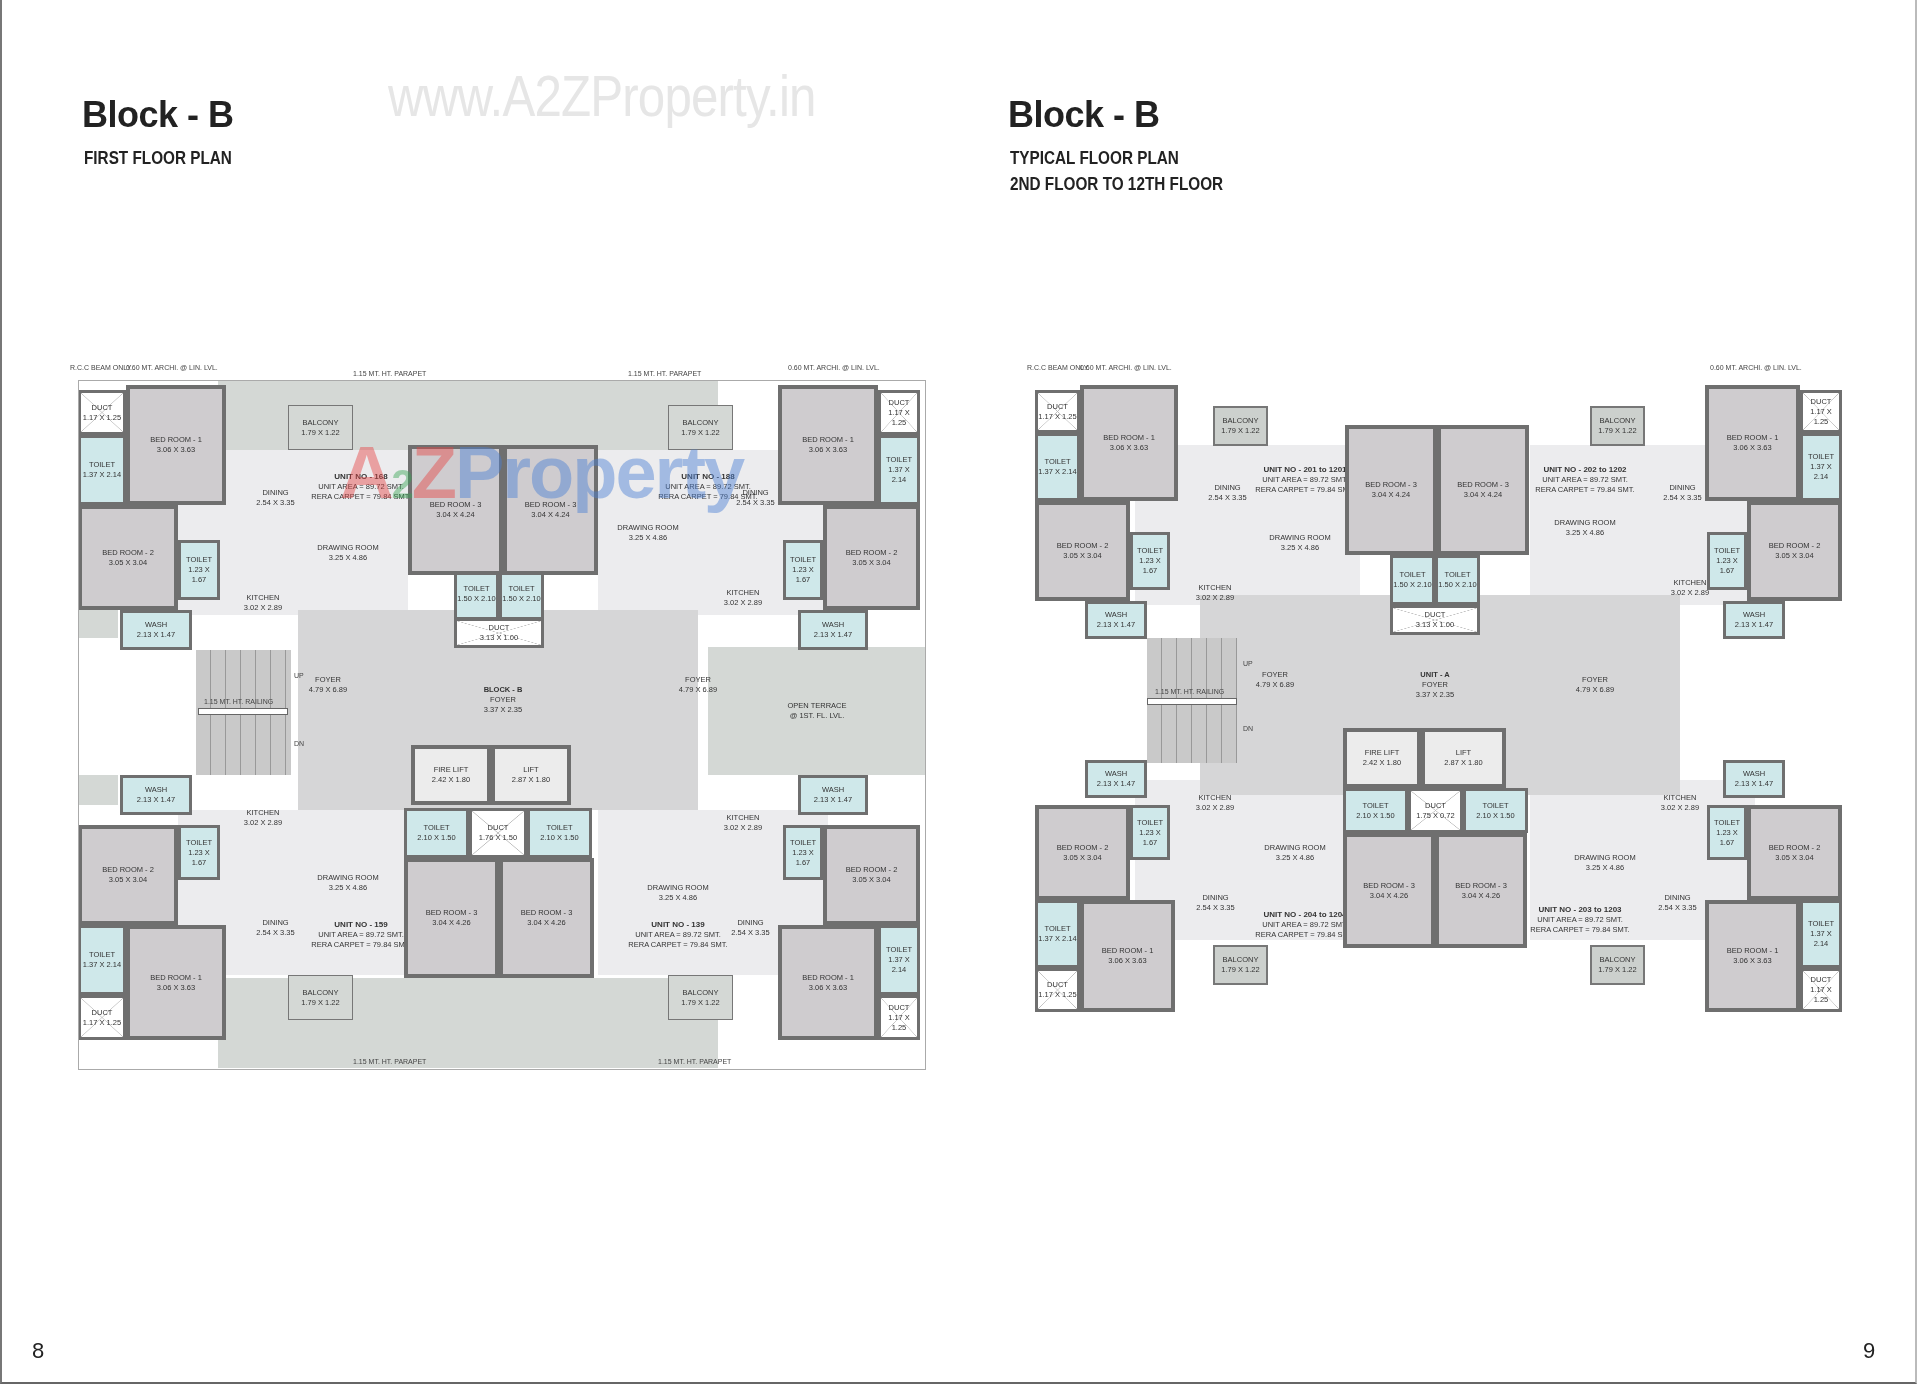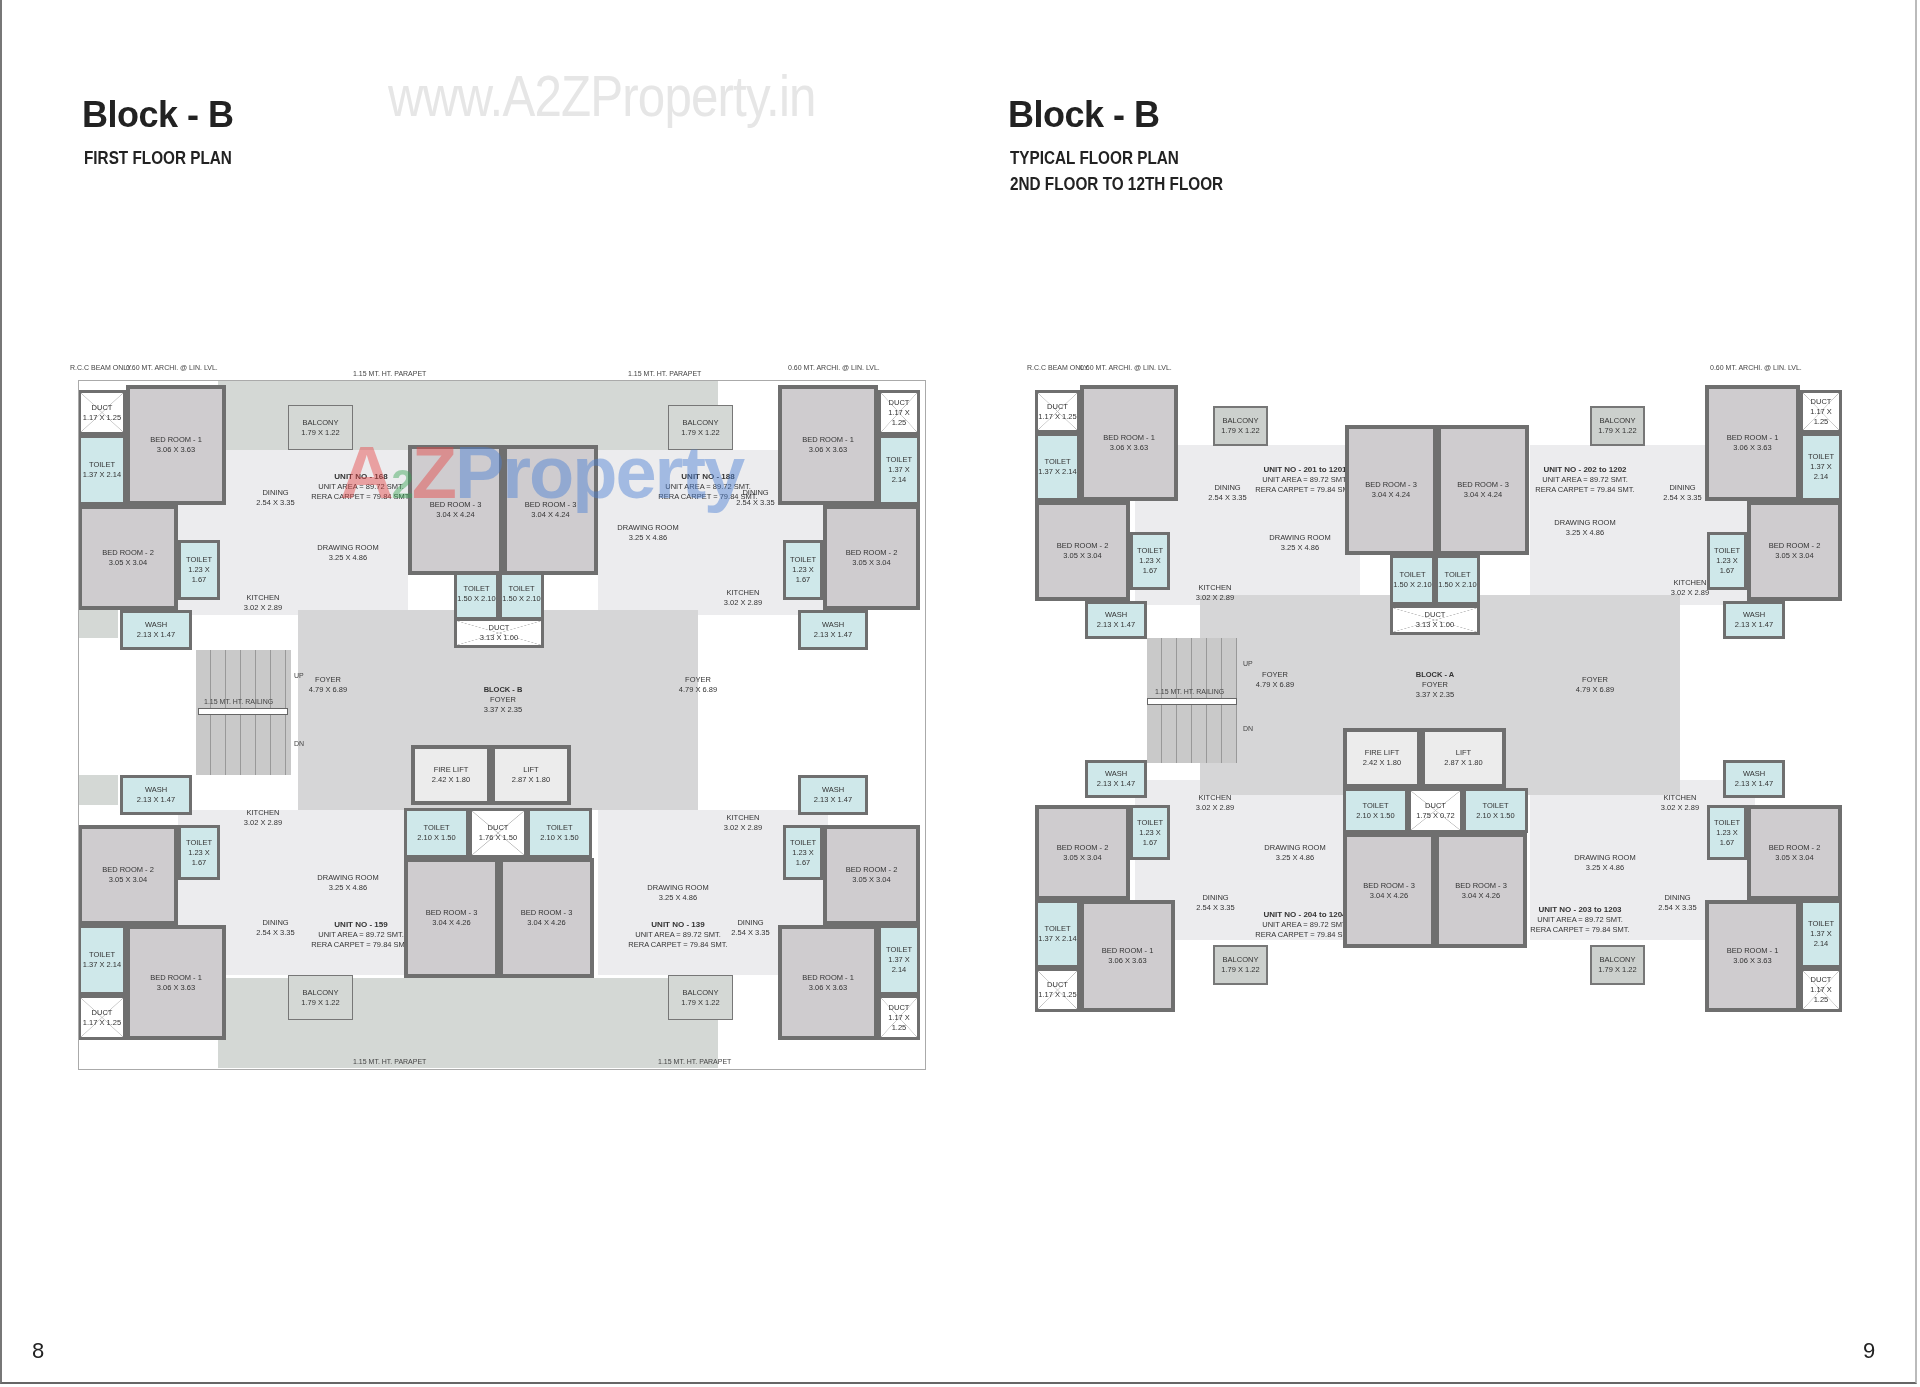--- a/index.html
+++ b/index.html
@@ -35,20 +35,24 @@
 <div class="watermark-url">www.A2ZProperty.in</div>
 
 <div class="block-title" style="left:82px;top:94px;">Block - B</div>
 <div class="sub-title" style="left:84px;top:145px;">FIRST FLOOR PLAN</div>
 <div class="page-num" style="left:32px;">8</div>
 
 <div class="plan" style="left:78px;top:380px;width:848px;height:690px;">
 
   <div class="room ter" style="left:140px;top:0;width:500px;height:75px;"></div>
   <div class="room ter" style="left:140px;top:598px;width:500px;height:90px;"></div>
+  <div class="room ter" style="left:630px;top:267px;width:218px;height:128px;">
+    <span class="nm">OPEN TERRACE</span>
+      <span class="dm">@ 1ST. FL. LVL.</span>
+  </div>
   <div class="room ter" style="left:0;top:230px;width:40px;height:28px;"></div>
   <div class="room ter" style="left:0;top:395px;width:40px;height:30px;"></div>
 
   <div class="room liv" style="left:100px;top:70px;width:230px;height:165px;"></div>
   <div class="room liv" style="left:520px;top:70px;width:230px;height:165px;"></div>
   <div class="room liv" style="left:100px;top:430px;width:230px;height:165px;"></div>
   <div class="room liv" style="left:520px;top:430px;width:230px;height:165px;"></div>
 
   <div class="room foyer" style="left:220px;top:230px;width:400px;height:200px;"></div>
   <div class="room stair" style="left:118px;top:270px;width:95px;height:125px;"></div>
@@ -321,21 +325,21 @@
   <div class="note" style="left:208px;top:345px;">DN</div>
   <div class="room" style="left:200px;top:285px;width:80px;height:30px;">
       <span>FOYER</span>
       <span>4.79 X 6.89</span>
     </div>
   <div class="room" style="left:520px;top:290px;width:80px;height:30px;">
       <span>FOYER</span>
       <span>4.79 X 6.89</span>
     </div>
   <div class="room" style="left:355px;top:285px;width:90px;height:40px;">
-      <b>BLOCK - A</b>
+      <b>UNIT - A</b>
       <span>FOYER</span>
       <span>3.37 X 2.35</span>
     </div>
 
   <div class="room wet" style="left:355px;top:175px;width:45px;height:50px;">
       <span>TOILET</span>
       <span>1.50 X 2.10</span>
     </div>
   <div class="room wet" style="left:400px;top:175px;width:45px;height:50px;">
       <span>TOILET</span>

